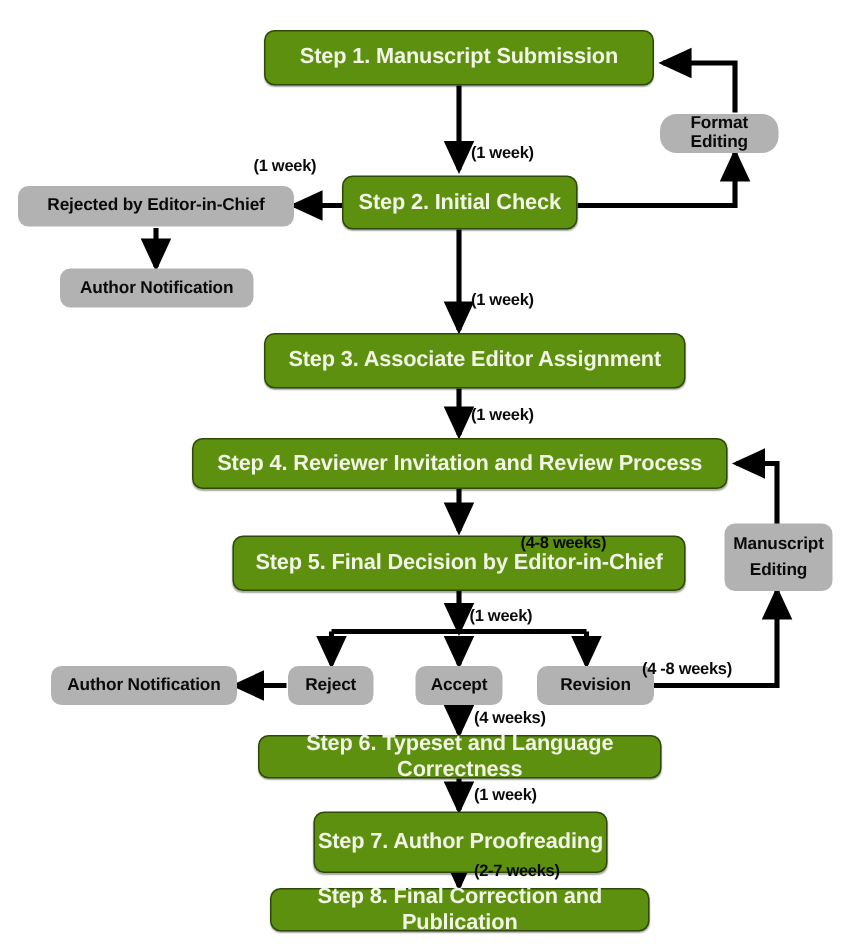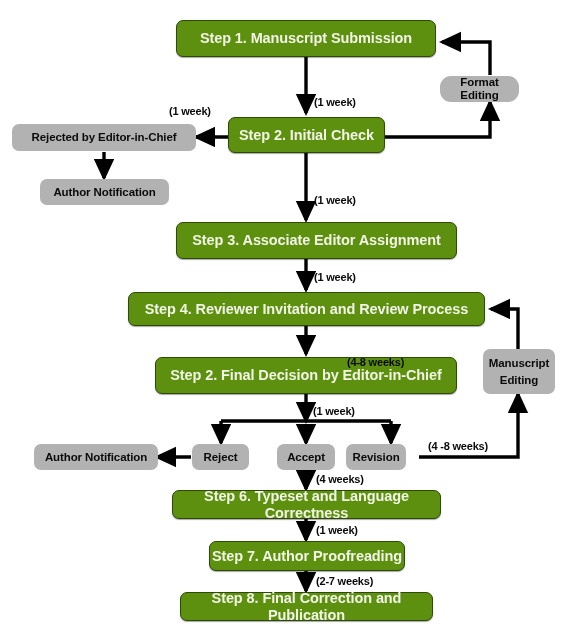--- a/index.html
+++ b/index.html
@@ -128,28 +128,28 @@
 
   <div class="node green" style="left:176px; top:222px; width:281px; height:37px;">
     <span>Step 3. Associate Editor Assignment</span>
   </div>
 
   <div class="node green" style="left:128px; top:292px; width:357px; height:34px;">
     <span>Step 4. Reviewer Invitation and Review Process</span>
   </div>
 
   <div class="node green" style="left:155px; top:357px; width:302px; height:37px;">
-    <span>Step 2. Final Decision by Editor-in-Chief</span>
+    <span>Step 5. Final Decision by Editor-in-Chief</span>
   </div>
 
   <div class="node green" style="left:172px; top:490px; width:269px; height:29px;">
     <span>Step 6. Typeset and Language Correctness</span>
   </div>
 
-  <div class="node green" style="left:209px; top:541px; width:196px; height:30px;">
+  <div class="node green" style="left:209px; top:541px; width:196px; height:41px;">
     <span>Step 7. Author Proofreading</span>
   </div>
 
   <div class="node green" style="left:180px; top:592px; width:253px; height:29px;">
     <span>Step 8. Final Correction and Publication</span>
   </div>
 
   <div class="node gray" style="left:440px; top:76px; width:79px; height:26px;border-radius:11px;">
     <span>Format Editing</span>
   </div>
@@ -168,21 +168,21 @@
   </div>
 
   <div class="node gray" style="left:192px; top:444px; width:57px; height:26px;">
     <span>Reject</span>
   </div>
 
   <div class="node gray" style="left:277px; top:444px; width:58px; height:26px;">
     <span>Accept</span>
   </div>
 
-  <div class="node gray" style="left:346px; top:444px; width:60px; height:26px;">
+  <div class="node gray" style="left:358px; top:444px; width:78px; height:26px;">
     <span>Revision</span>
   </div>
 
   <div class="node gray" style="left:34px; top:444px; width:124px; height:26px;">
     <span>Author Notification</span>
   </div>
 
   <div class="edge-label" style="left:314px; top:96px;">(1 week)</div>
 
   <div class="edge-label" style="left:169px; top:105px;">(1 week)</div>

